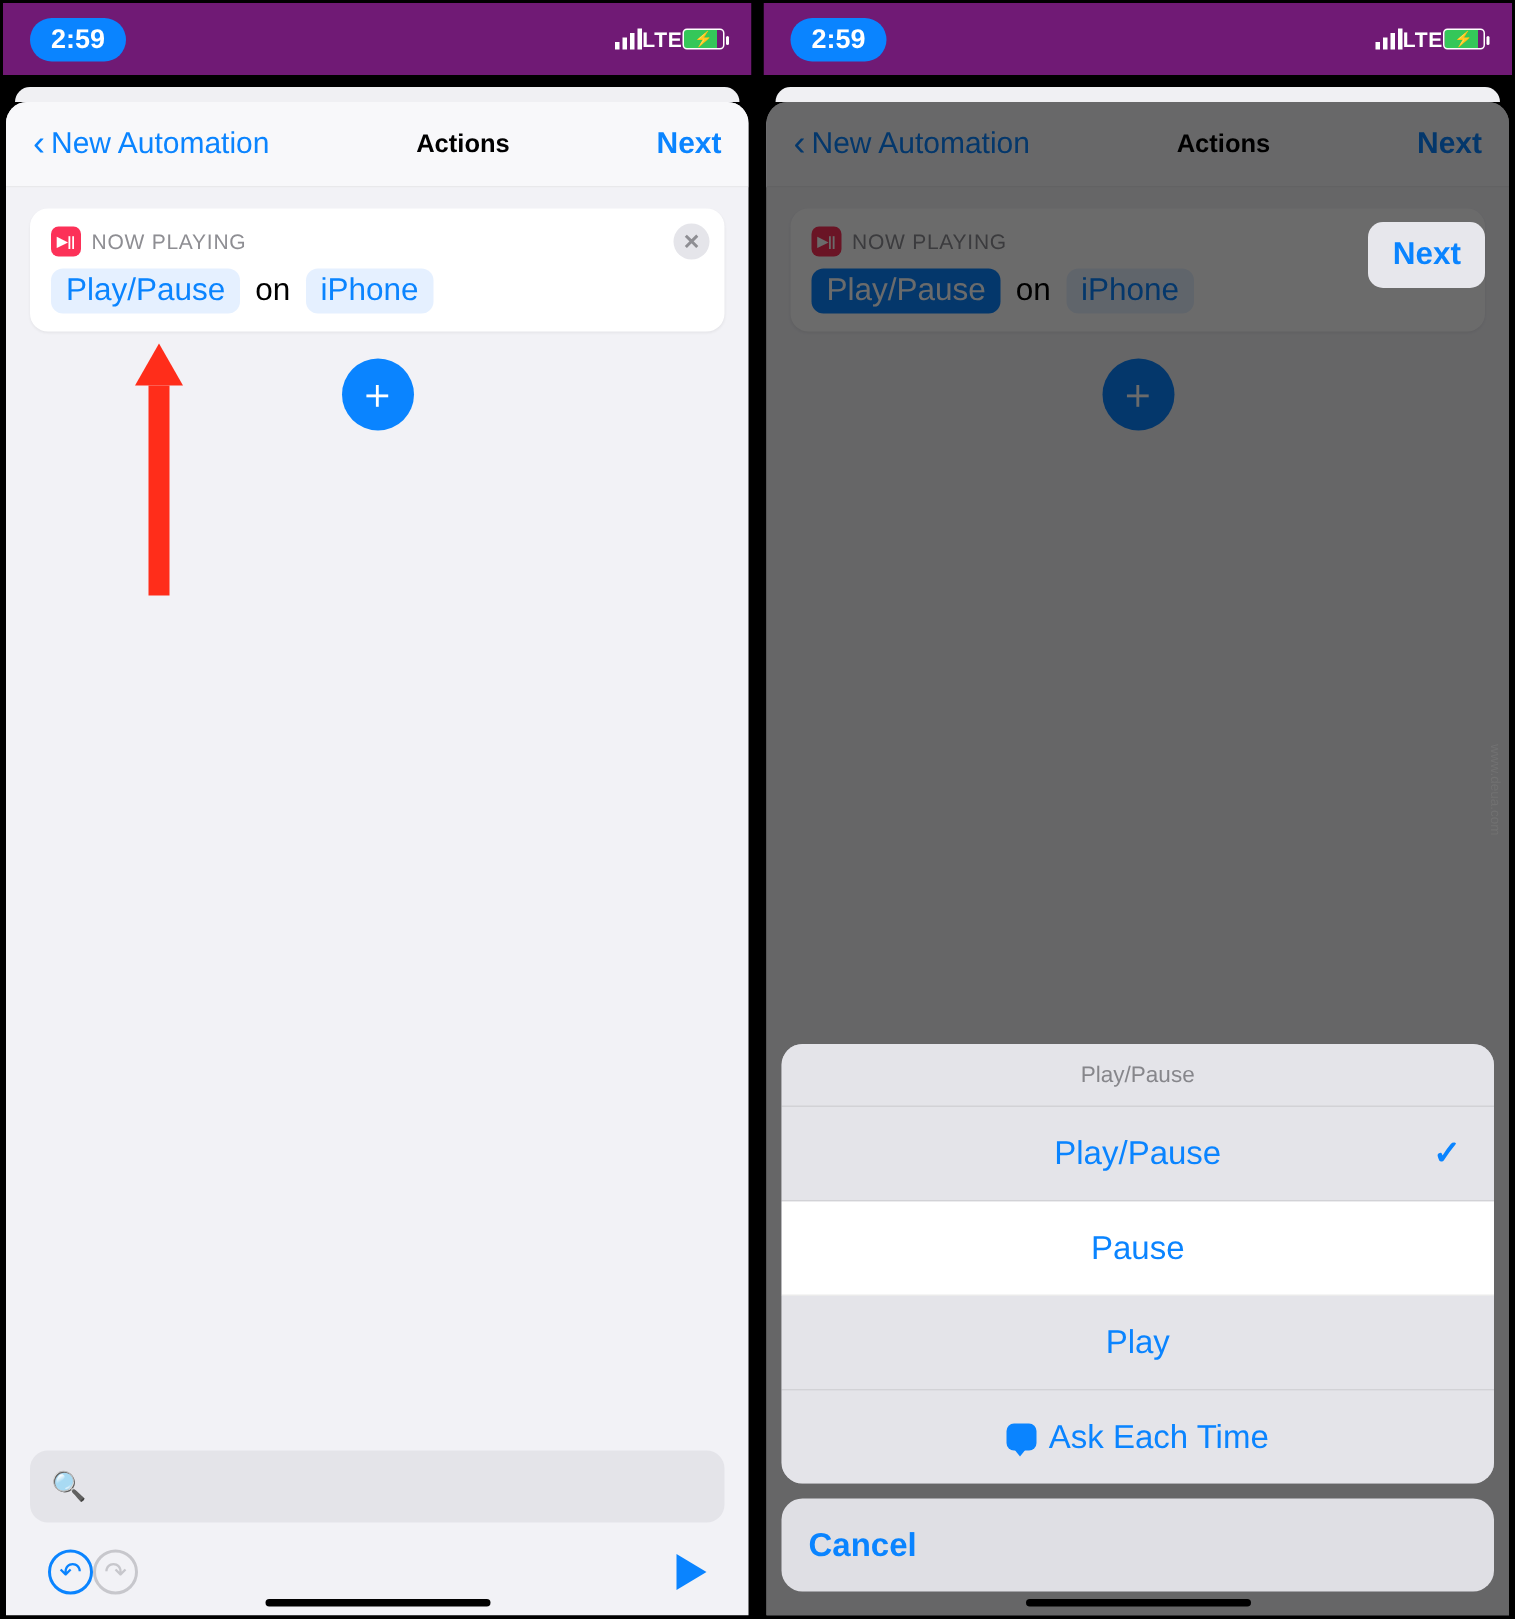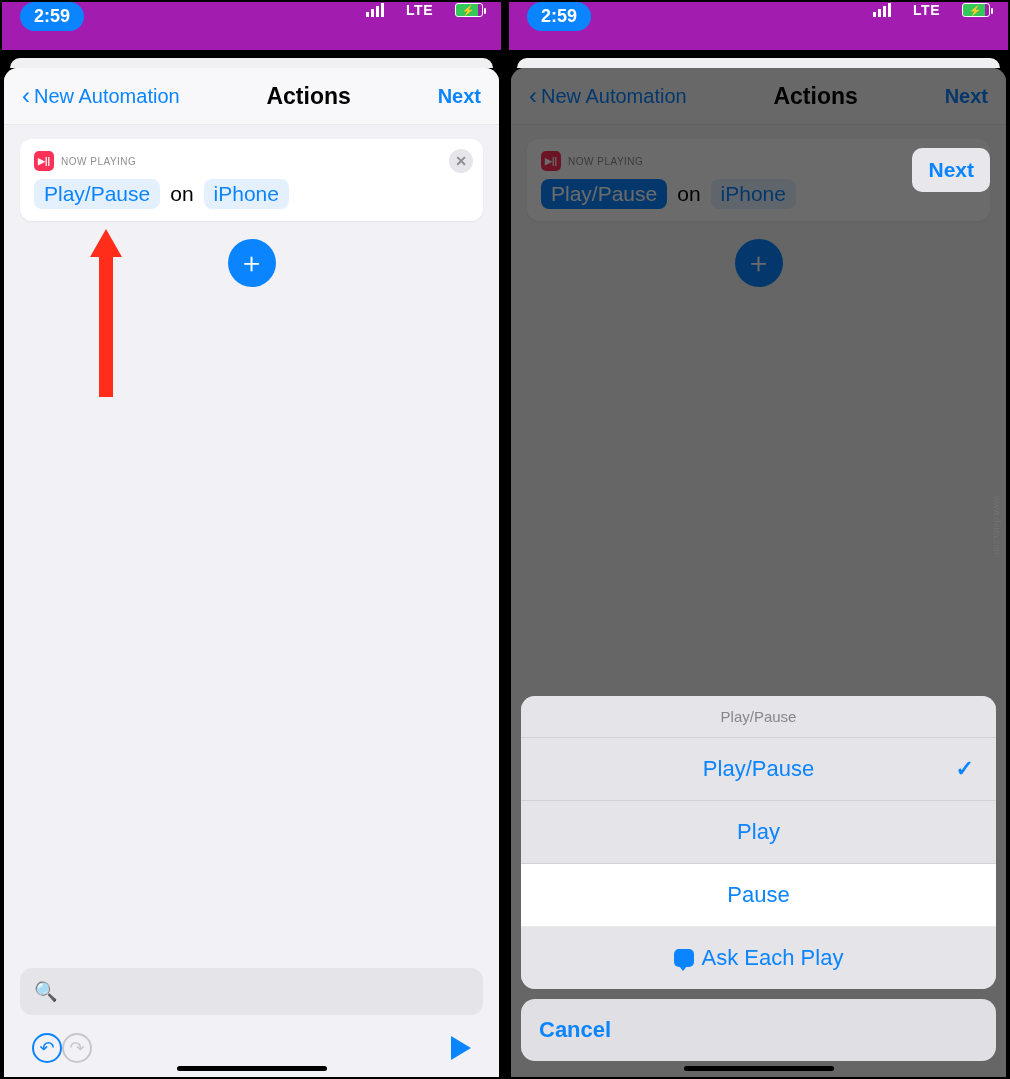--- a/index.html
+++ b/index.html
@@ -1,39 +1,39 @@
 <!DOCTYPE html>
 <html><head>
 <meta charset="utf-8">
 <style>
   * { box-sizing: border-box; margin: 0; padding: 0; font-family: -apple-system, BlinkMacSystemFont, "Segoe UI", Helvetica, Arial, sans-serif; }
   body { background: #000; width: 1010px; height: 1079px; display: flex; gap: 8px; padding: 2px; font-size: 20px; }
   .phone { flex: 1; height: 100%; position: relative; background: #000; border-radius: 0; overflow: hidden; }
-  .status-bar { height: 48px; display: flex; align-items: flex-start; justify-content: space-between; padding: 0 18px; background: #a21caf; color: #fff; }
+  .status-bar { height: 48px; display: flex; align-items: center; justify-content: space-between; padding: 0 18px; background: #701a75; color: #fff; }
   .time-pill { background: #0a84ff; color: #fff; padding: 4px 14px; border-radius: 18px; font-weight: 600; font-size: 18px; }
-  .status-icons { display: flex; align-items: center; gap: 22px; }
+  .status-icons { display: flex; align-items: center; gap: 0; }
   .signal-bars { display: flex; align-items: flex-end; gap: 2px; height: 14px; }
   .signal-bars span { width: 3px; background: #fff; display: inline-block; }
   .signal-bars span:nth-child(1){height:5px}.signal-bars span:nth-child(2){height:8px}.signal-bars span:nth-child(3){height:11px}.signal-bars span:nth-child(4){height:14px}
   .lte { font-size: 14px; font-weight: 700; letter-spacing: .5px; }
   .battery { width: 28px; height: 14px; border: 1.5px solid #fff; border-radius: 3px; position: relative; background: linear-gradient(to right,#34c759 0%,#34c759 85%,transparent 85%); display:flex;align-items:center;justify-content:center; }
   .battery::after { content:""; position:absolute; right:-4px; top:4px; width:2px; height:6px; background:#fff; border-radius:1px; }
   .bolt { color:#fff; font-size:10px; font-weight:bold; }
   .sheet-top { height: 18px; background: #000; position: relative; }
   .sheet-edge { position: absolute; left: 8px; right: 8px; bottom: 0; height: 10px; background: #f0f0f3; border-radius: 12px 12px 0 0; }
   .sheet { position: absolute; top: 66px; left: 2px; right: 2px; bottom: 0; background: #f2f2f6; border-radius: 14px 14px 0 0; display:flex; flex-direction:column; }
   .nav { display:flex; align-items:center; justify-content:space-between; padding: 14px 18px; background:#f8f8fa; border-radius:14px 14px 0 0; border-bottom:1px solid rgba(0,0,0,.06); }
   .nav-left { display:flex; align-items:center; gap:4px; color:#0a84ff; font-size:20px; }
-  .nav-title { font-weight:600; color:#000; font-size:23px; }
+  .nav-title { font-weight:600; color:#000; font-size:17px; }
   .nav-next { color:#0a84ff; font-weight:600; font-size:20px; }
   .content { flex:1; padding: 14px 16px; position:relative; }
   .card { background:#fff; border-radius:12px; padding:12px 14px; box-shadow:0 1px 2px rgba(0,0,0,.06); position:relative; }
   .card-header { display:flex; align-items:center; gap:7px; margin-bottom:8px; }
   .app-icon { width:20px; height:20px; background:#fc3158; border-radius:5px; display:flex; align-items:center; justify-content:center; color:#fff; font-size:9px; font-weight:bold; }
-  .card-label { color:#8e8e93; font-size:10px; letter-spacing:.5px; font-weight:500; }
+  .card-label { color:#8e8e93; font-size:14px; letter-spacing:.5px; font-weight:500; }
   .card-close { position:absolute; top:10px; right:10px; width:24px; height:24px; background:#e5e5ea; border-radius:50%; display:flex; align-items:center; justify-content:center; color:#8e8e93; font-size:14px; font-weight:bold; }
   .card-body { display:flex; align-items:center; gap:10px; font-size:21px; }
   .pill { background:#e5f0ff; color:#0a84ff; padding:3px 10px; border-radius:8px; font-weight:500; }
   .pill-active { background:#0a84ff; color:#fff; padding:3px 10px; border-radius:8px; font-weight:500; }
   .word-on { color:#000; }
   .add-btn { width:48px; height:48px; background:#0a84ff; border-radius:50%; display:flex; align-items:center; justify-content:center; color:#fff; font-size:28px; margin:18px auto 0; }
   .arrow-annotation { position:absolute; left:86px; top:104px; display:flex; flex-direction:column; align-items:center; }
   .arrow-head { width:0; height:0; border-left:16px solid transparent; border-right:16px solid transparent; border-bottom:28px solid #ff2d1a; }
   .arrow-shaft { width:14px; height:140px; background:#ff2d1a; }
   .bottom-search { margin:0 16px 8px; background:#e4e4e9; border-radius:12px; padding:12px 14px; display:flex; align-items:center; gap:8px; color:#7d7d82; font-size:19px; }
@@ -180,29 +180,29 @@
     </div>
     <div class="dim-overlay"></div>
     <div class="next-highlight">Next</div>
 
     <div class="action-sheet">
       <div class="as-group">
         <div class="as-header">Play/Pause</div>
         <div class="as-item selected">
           <span>Play/Pause</span>
         </div>
+        <div class="as-item highlight">
+          <span>Pause</span>
+        </div>
         <div class="as-item">
           <span>Play</span>
         </div>
-        <div class="as-item highlight">
-          <span>Pause</span>
-        </div>
         <div class="as-item">
           <span class="msg-icon"></span>
-          <span>Ask Each Play</span>
+          <span>Ask Each Time</span>
         </div>
       </div>
       <div class="as-cancel">Cancel</div>
     </div>
     <div class="home-indicator"></div>
   </div>
   <span class="watermark">www.deua.com</span>
 </div>
 
 </body></html>

